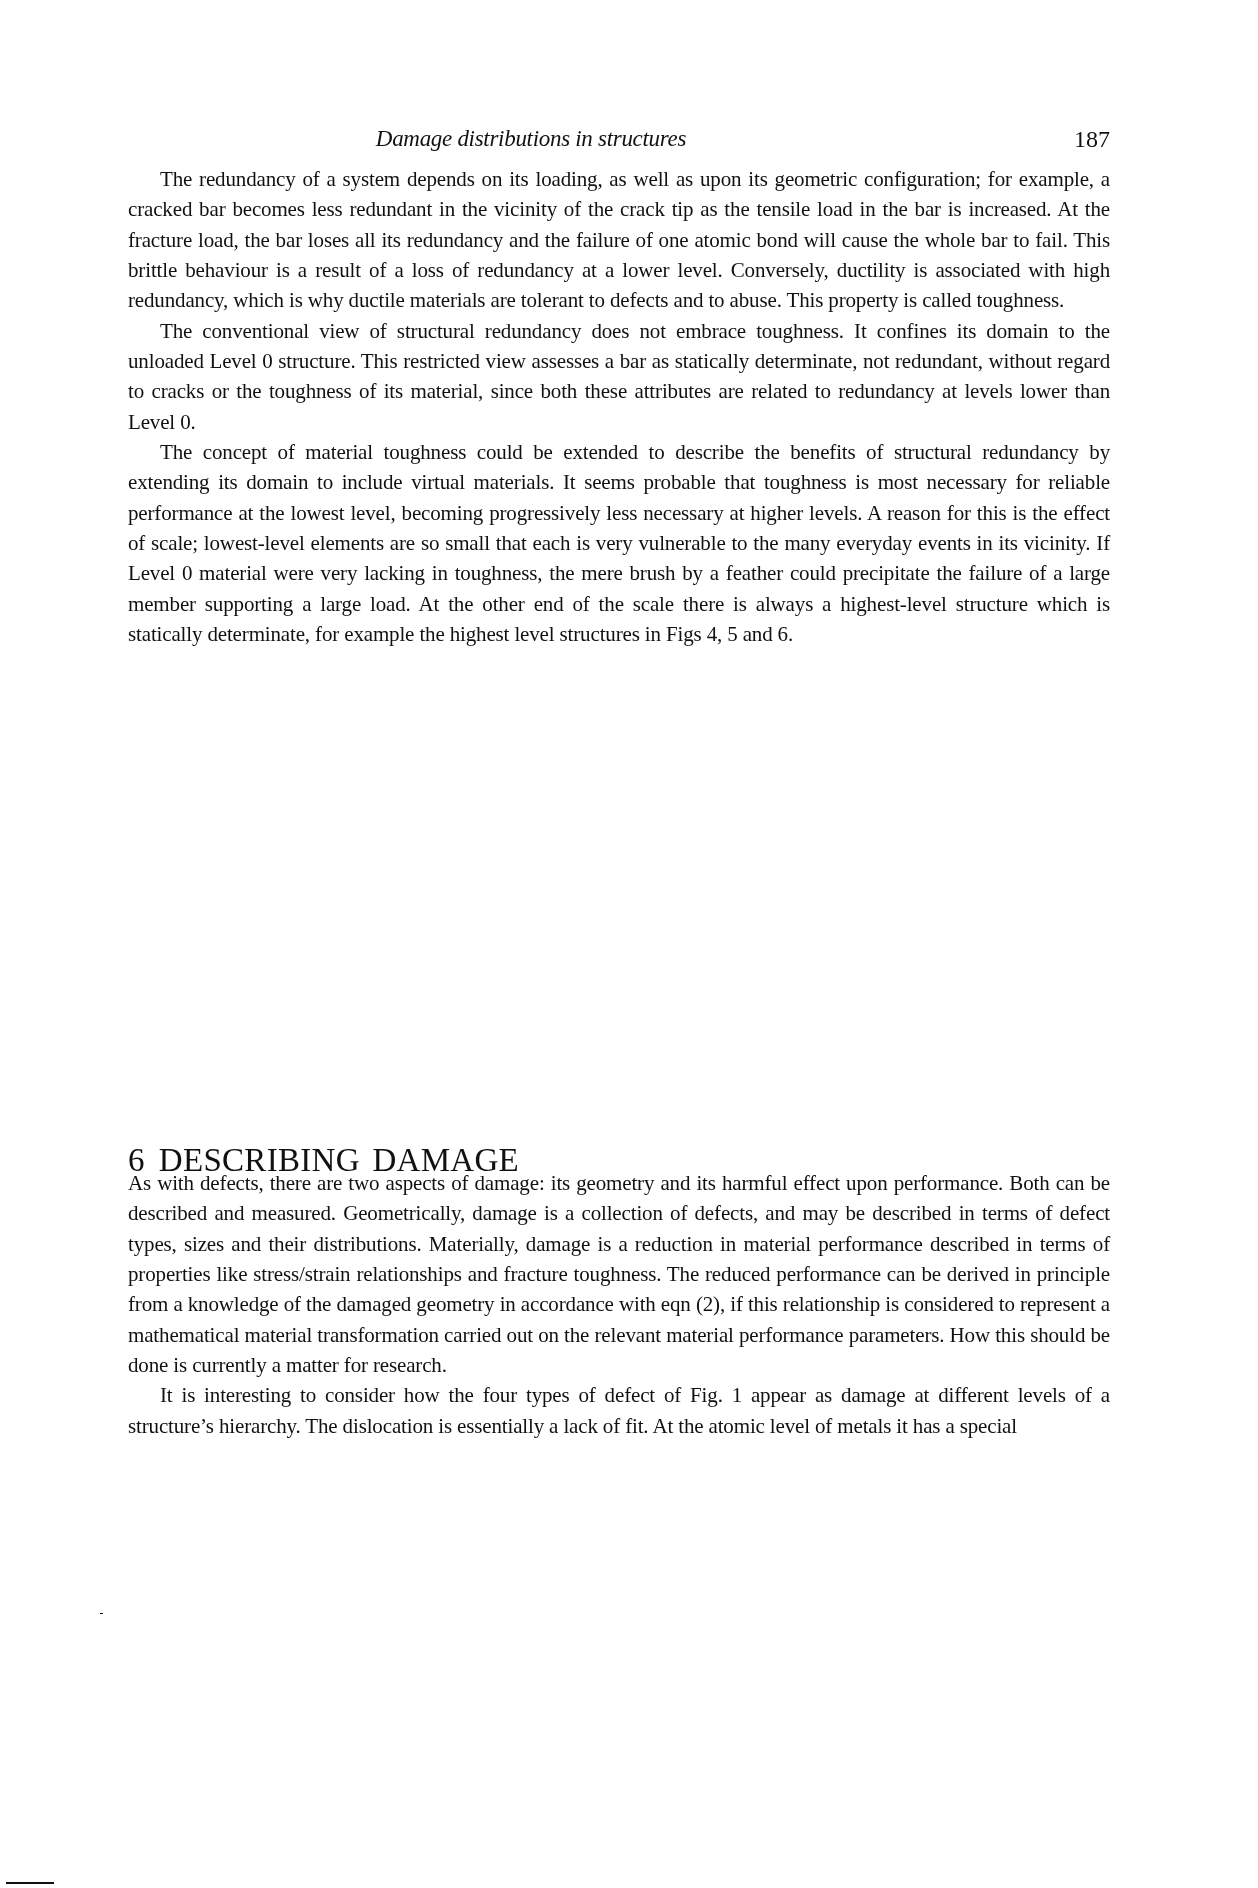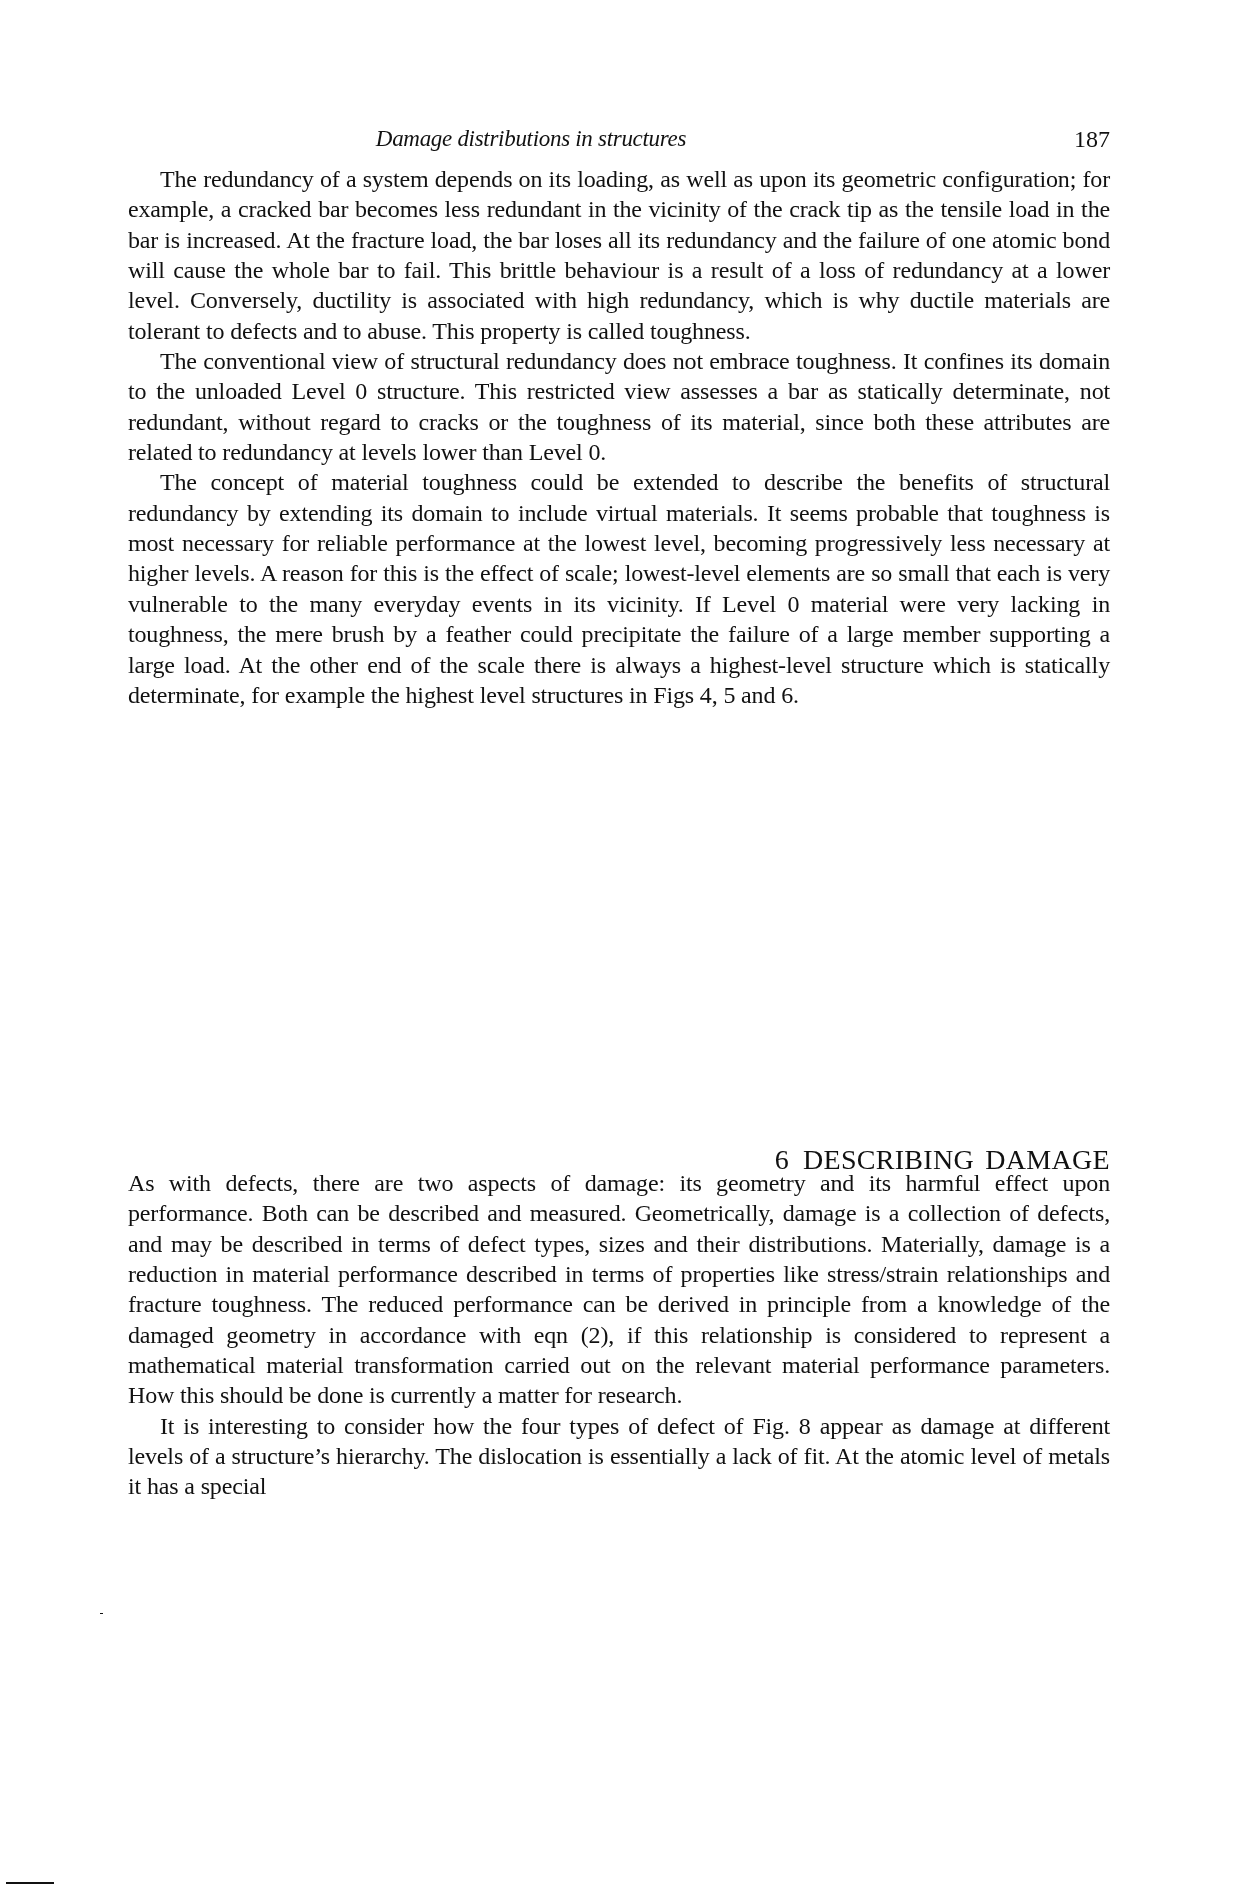--- a/index.html
+++ b/index.html
@@ -35,42 +35,42 @@
     .page-number {
       position: absolute;
       right: 0;
       font-size: 24px;
       line-height: 30px;
     }
     .column {
       position: absolute;
       left: 128px;
       width: 982px;
-      font-size: 24px;
+      font-size: 21px;
       line-height: 30.35px;
       text-align: justify;
       letter-spacing: -0.15px;
     }
     .column p {
       margin: 0;
       text-indent: 32px;
       hyphens: manual;
     }
     .column p.noindent {
       text-indent: 0;
     }
     .col-top { top: 164px; }
     .col-bottom { top: 1168px; }
     .section-heading {
       position: absolute;
       top: 1142px;
       left: 128px;
       width: 982px;
-      text-align: right;
-      font-size: 28px;
+      text-align: left;
+      font-size: 33px;
       line-height: 36px;
       letter-spacing: 0.3px;
       word-spacing: 4px;
     }
     .section-heading .num {
       margin-right: 14px;
     }
     .scan-mark {
       position: absolute;
       background: #111;
@@ -101,17 +101,17 @@
   <p>The conventional view of structural redundancy does not embrace toughness. It confines its domain to the unloaded Level 0 structure. This restricted view assesses a bar as statically determinate, not redundant, without regard to cracks or the toughness of its material, since both these attributes are related to redundancy at levels lower than Level 0.</p>
   <p>The concept of material toughness could be extended to describe the benefits of structural redundancy by extending its domain to include virtual materials. It seems probable that toughness is most necessary for reliable performance at the lowest level, becoming progressively less necessary at higher levels. A reason for this is the effect of scale; lowest-level elements are so small that each is very vulnerable to the many everyday events in its vicinity. If Level 0 material were very lacking in toughness, the mere brush by a feather could precipitate the failure of a large member supporting a large load. At the other end of the scale there is always a highest-level structure which is statically determinate, for example the highest level structures in Figs 4, 5 and 6.</p>
 </div>
 
 <div class="section-heading">
   <span class="num">6</span><span>DESCRIBING DAMAGE</span>
 </div>
 
 <div class="column col-bottom">
   <p class="noindent">As with defects, there are two aspects of damage: its geometry and its harmful effect upon performance. Both can be described and measured. Geometrically, damage is a collection of defects, and may be described in terms of defect types, sizes and their distributions. Materially, damage is a reduction in material performance described in terms of properties like stress/strain relationships and fracture toughness. The reduced perfor­mance can be derived in principle from a knowledge of the damaged geometry in accordance with eqn (2), if this relationship is considered to represent a mathematical material transformation carried out on the relevant material performance parameters. How this should be done is currently a matter for research.</p>
-  <p>It is interesting to consider how the four types of defect of Fig. 8 appear as damage at different levels of a structure’s hierarchy. The dislocation is essentially a lack of fit. At the atomic level of metals it has a special</p>
+  <p>It is interesting to consider how the four types of defect of Fig. 1 appear as damage at different levels of a structure’s hierarchy. The dislocation is essentially a lack of fit. At the atomic level of metals it has a special</p>
 </div>
 
 <div class="scan-mark dash"></div>
 <div class="scan-mark edge"></div>
 
 </body></html>

